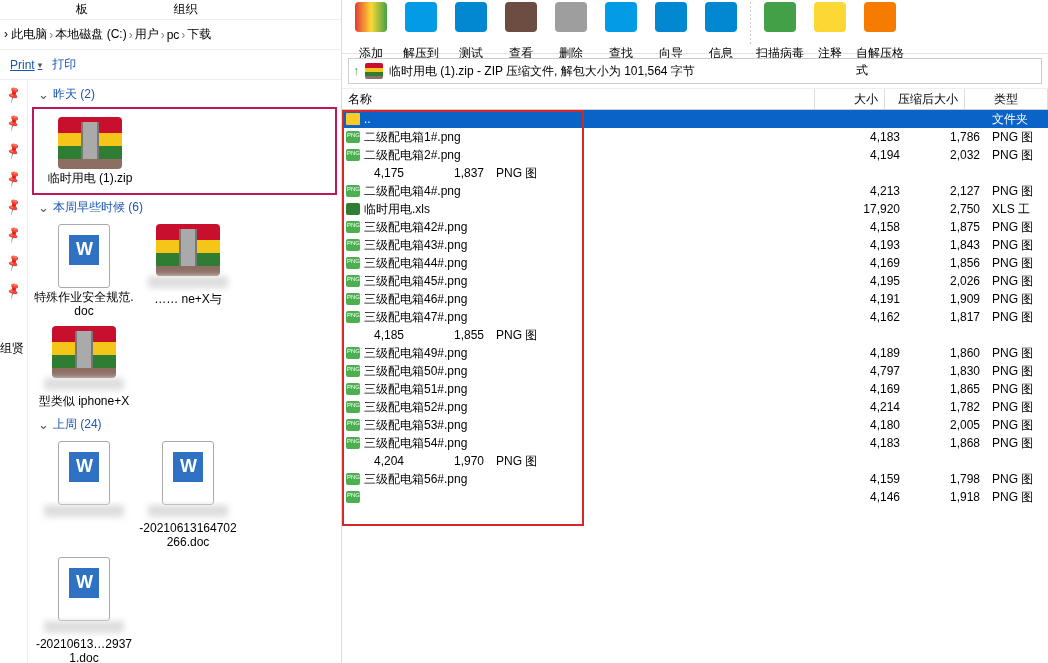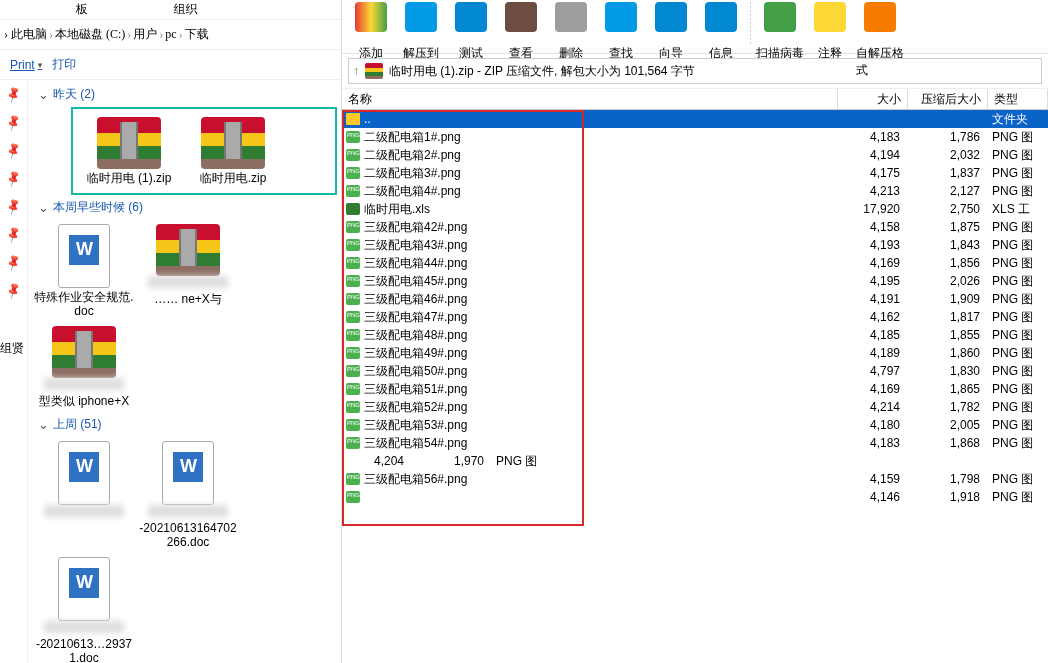--- a/index.html
+++ b/index.html
@@ -3,35 +3,35 @@
 <meta charset="utf-8">
 <style>
   * { box-sizing: border-box; margin: 0; padding: 0; font-family: "Microsoft YaHei", sans-serif; }
   body { width: 1048px; height: 663px; overflow: hidden; font-size: 12px; background: #fff; }
   .root { display: flex; width: 100%; height: 100%; }
   
   .explorer { width: 342px; height: 100%; border-right: 1px solid #ddd; display: flex; flex-direction: column; position: relative; }
   .exp-top { height: 20px; display: flex; align-items: center; border-bottom: 1px solid #eee; padding-left: 30px; }
   .exp-top span { flex: 1; text-align: center; }
   .breadcrumb { height: 30px; border-bottom: 1px solid #eee; display: flex; align-items: center; padding: 0 4px; gap: 2px; }
-  .breadcrumb span { white-space: nowrap; font-family: Liberation Serif, serif; }
+  .breadcrumb span { white-space: nowrap; }
   .bc-sep { color: #888; }
   .toolbar { height: 30px; border-bottom: 1px solid #eee; display: flex; align-items: center; padding: 0 10px; gap: 10px; color: #1a56b0; }
   .drop { display: inline-flex; align-items: center; gap: 3px; text-decoration: underline; }
   .drop::after { content: "▾"; font-size: 9px; color: #555; }
   .contentarea { flex: 1; display: flex; overflow: hidden; }
   .pinbar { width: 28px; border-right: 1px solid #eee; display: flex; flex-direction: column; align-items: center; padding-top: 8px; gap: 14px; color: #888; }
   .pinbar .pin { transform: rotate(-30deg); font-size: 12px; }
   .filepane { flex: 1; overflow: hidden; padding: 2px 4px; }
   .group-head { color: #1a56b0; padding: 4px 6px; display: flex; align-items: center; gap: 4px; cursor: default; }
   .group-head::before { content: "⌄"; font-size: 13px; color: #555; }
   .grid { display: flex; flex-wrap: wrap; }
   .tile { width: 104px; display: flex; flex-direction: column; align-items: center; padding: 4px 2px; }
   .tile .lbl { font-size: 12px; text-align: center; word-break: break-all; margin-top: 2px; line-height: 14px; }
-  .sel { border: 2px solid #14b8a6; margin-left: 39px; }
+  .sel { border: 2px solid #be185d; }
   .blurlbl { filter: blur(3px); background:#ddd; width:80%; height:12px; border-radius:2px; margin-bottom:2px;}
   .sidelabel { position:absolute; left:0; top:340px; writing-mode: horizontal-tb; font-size:12px;}
   
   .icon-zip { width: 64px; height: 52px; background:
      linear-gradient(#c8102e 0 30%, #f5c518 30% 55%, #2e7d32 55% 80%, #8d6e63 0) ;
      border-radius: 4px; position: relative;}
   .icon-zip::after { content:""; position:absolute; left:50%; top:10%; width:14px; height:70%; background:#aaa; transform:translateX(-50%); border-left:2px solid #777; border-right:2px solid #777;}
   .icon-doc { width:52px; height:64px; border:1px solid #aaa; border-radius:3px; position:relative; background:#fff;}
   .icon-doc::before { content:""; position:absolute; left:10px; top:10px; width:30px; height:30px; background:#2f72c4;}
   .icon-doc::after { content:"W"; position:absolute; left:17px; top:14px; color:#fff; font-weight:bold; font-size:18px;}
@@ -49,21 +49,21 @@
   .ic8{background:#0288d1;} .ic9{background:#43a047;}
   .ic10{background:#fdd835;} .ic11{background:#f57c00;}
   .rar-path { height: 26px; border: 1px solid #ccc; margin: 4px 6px; display:flex; align-items:center; gap:6px; padding:0 4px;}
   .rar-path .up { color:#43a047; font-weight:bold;}
   .smallzip { width:18px; height:16px; background:linear-gradient(#c8102e 0 30%,#f5c518 30% 55%,#2e7d32 55% 80%,#8d6e63 0); border-radius:2px;}
   .rar-head { height: 22px; display:flex; border-bottom:1px solid #ccc; border-top:1px solid #eee; align-items:flex-start;}
   .rar-head div { padding:0 6px; border-right:1px solid #ddd; height:100%; display:flex; align-items:center;}
   .col-name { flex:1; }
   .col-sz { width:70px; justify-content:flex-end;}
   .col-csz { width:80px; justify-content:flex-end;}
-  .col-tp { width:60px;}
+  .col-tp { width:60px;margin-left:23px;}
   .rar-list { flex:1; overflow:hidden; position:relative;}
   .row { height:18px; display:flex; align-items:center;}
   .row.selected { background:#0a64c8; color:#fff;}
   .row .nm { flex:1; display:flex; align-items:center; gap:4px; padding-left:4px;}
   .row .sz { width:70px; text-align:right; padding-right:8px;}
   .row .csz{ width:80px; text-align:right; padding-right:8px;}
   .row .tp { width:60px; padding-left:4px; overflow:hidden; white-space:nowrap;}
   .ficon { width:14px; height:12px;}
   .fpng { background:#4caf50; border-radius:2px; position:relative;}
   .fpng::after{content:"PNG"; font-size:6px; color:#fff; position:absolute; left:1px; top:1px;}
@@ -108,45 +108,41 @@
         <span class="pin">📌</span>
         <span class="pin">📌</span>
       </div>
       <div class="filepane">
         <div class="group-head">昨天 (2)</div>
         <div class="grid sel" id="g1" style="padding:4px;">
             <div class="tile">
               <div class="icon-zip"></div>
               <div class="lbl">临时用电 (1).zip</div>
             </div>
-            <div class="tile">
-              <div class="icon-zip"></div>
-              <div class="lbl">临时用电.zip</div>
-            </div>
           </div>
 
         <div class="group-head">本周早些时候 (6)</div>
         <div class="grid" id="g2">
             <div class="tile">
               <div class="icon-doc"></div>
               <div class="lbl">特殊作业安全规范.doc</div>
             </div>
             <div class="tile">
               <div class="icon-zip"></div>
               <div class="blurlbl"></div>
               <div class="lbl">…… ne+X与</div>
             </div>
             <div class="tile">
               <div class="icon-zip"></div>
               <div class="blurlbl"></div>
               <div class="lbl">型类似 iphone+X</div>
             </div>
           </div>
 
-        <div class="group-head">上周 (51)</div>
+        <div class="group-head">上周 (24)</div>
         <div class="grid" id="g3">
             <div class="tile">
               <div class="icon-doc"></div>
               <div class="blurlbl"></div>
             </div>
             <div class="tile">
               <div class="icon-doc"></div>
               <div class="blurlbl"></div>
               <div class="lbl">-20210613164702266.doc</div>
             </div>
@@ -243,24 +239,20 @@
         <div class="row">
           <div class="nm">
             <span class="ficon fpng"></span>
             <span>二级配电箱2#.png</span>
           </div>
           <div class="sz">4,194</div>
           <div class="csz">2,032</div>
           <div class="tp">PNG 图</div>
         </div>
         <div class="row">
-          <div class="nm">
-            <span class="ficon fpng"></span>
-            <span>二级配电箱3#.png</span>
-          </div>
           <div class="sz">4,175</div>
           <div class="csz">1,837</div>
           <div class="tp">PNG 图</div>
         </div>
         <div class="row">
           <div class="nm">
             <span class="ficon fpng"></span>
             <span>二级配电箱4#.png</span>
           </div>
           <div class="sz">4,213</div>
@@ -324,24 +316,20 @@
         <div class="row">
           <div class="nm">
             <span class="ficon fpng"></span>
             <span>三级配电箱47#.png</span>
           </div>
           <div class="sz">4,162</div>
           <div class="csz">1,817</div>
           <div class="tp">PNG 图</div>
         </div>
         <div class="row">
-          <div class="nm">
-            <span class="ficon fpng"></span>
-            <span>三级配电箱48#.png</span>
-          </div>
           <div class="sz">4,185</div>
           <div class="csz">1,855</div>
           <div class="tp">PNG 图</div>
         </div>
         <div class="row">
           <div class="nm">
             <span class="ficon fpng"></span>
             <span>三级配电箱49#.png</span>
           </div>
           <div class="sz">4,189</div>

